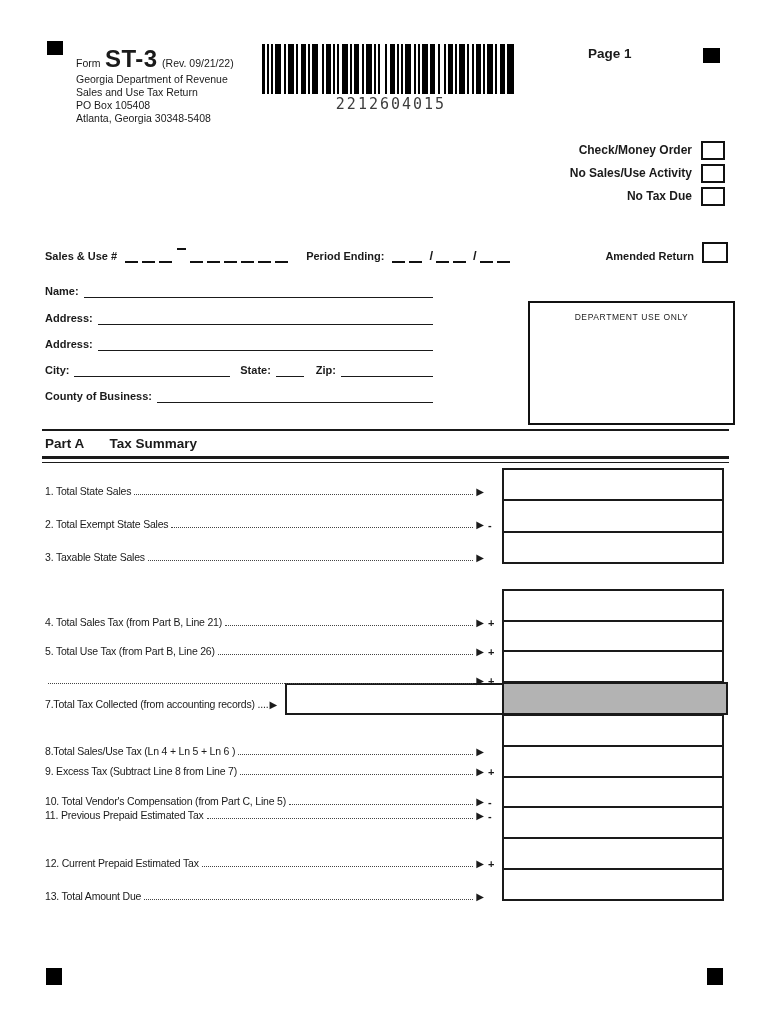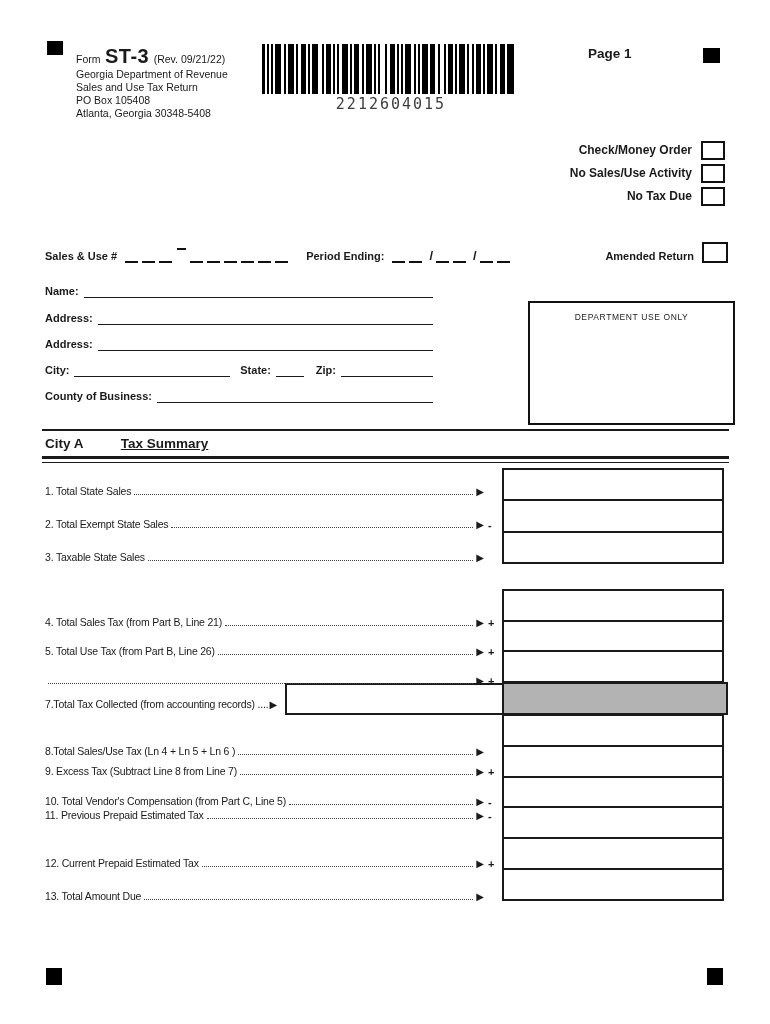--- a/index.html
+++ b/index.html
@@ -8,21 +8,21 @@
     background:#ffffff; color:#1a1a1a;
     font-family:"Liberation Sans", sans-serif;
     overflow:hidden;
   }
   .regmark { position:absolute; background:#000; }
 
   
   .hdr-block { position:absolute; left:76px; top:45px; width:200px; }
   .hdr-line1 { white-space:nowrap; }
   .form-word { font-size:10.5px; }
-  .form-number { font-size:20px; font-weight:bold; letter-spacing:.5px; }
+  .form-number { font-size:24px; font-weight:bold; letter-spacing:.5px; }
   .revision { font-size:10.5px; }
   .hdr-small { font-size:10.5px; line-height:13px; }
 
   
   .barcode { position:absolute; left:262px; top:44px; height:50px; font-size:0; white-space:nowrap; }
   .barcode span { display:inline-block; height:50px; vertical-align:top; }
   .barcode-number {
     position:absolute; left:262px; top:95px; width:258px; text-align:center;
     font-family:"DejaVu Sans Mono", monospace; font-size:15px; letter-spacing:2px; color:#3d3d3d;
   }
@@ -47,21 +47,21 @@
   .flabel { font-size:11px; font-weight:bold; white-space:nowrap; margin-right:5px; line-height:13px; }
   .blank { border-bottom:1.5px solid #1a1a1a; height:12px; flex:1 1 auto; }
   .blank.fixed { flex:0 0 auto; }
 
   .dept-box { position:absolute; left:528px; top:301px; width:203px; height:120px; border:2px solid #111; background:#fff; }
   .dept-box-label { text-align:center; margin-top:9px; font-size:8.5px; letter-spacing:.6px; color:#222; }
 
   
   .rule { position:absolute; background:#1a1a1a; left:42px; width:687px; }
   .pa-title { position:absolute; left:45px; top:436px; font-size:13.5px; font-weight:bold; }
-  .pa-title .t2 { margin-left:34px;text-decoration:underline; }
+  .pa-title .t2 { margin-left:22px; }
 
   
   .pa-row { position:absolute; left:45px; display:flex; align-items:flex-end; height:14px; }
   .pa-label { font-size:10.5px; letter-spacing:-0.2px; white-space:nowrap; line-height:13px; }
   .pa-dots { flex:1 1 auto; border-bottom:1.5px dotted #444; margin:0 2px 3px 3px; }
   .pa-arrow { font-family:"DejaVu Sans", sans-serif; font-size:10px; line-height:10px; margin:0 0 1px 1px; }
   .pa-sign { width:12px; font-size:11px; font-weight:bold; line-height:12px; padding-left:4px; }
 
   
   .entry-group { position:absolute; left:502px; width:222px; border:2px solid #1a1a1a; background:#fff; display:flex; flex-direction:column; box-sizing:border-box; }
@@ -159,21 +159,21 @@
     <span class="flabel">County of Business:</span>
     <span class="blank"></span>
   </div>
 
   <div class="dept-box">
     <div class="dept-box-label">DEPARTMENT USE ONLY</div>
   </div>
 
   <div class="rule" style="top:429px; height:2px;"></div>
   <div class="pa-title">
-    <span class="t1">City A</span>
+    <span class="t1">Part A</span>
     <span class="t2">Tax Summary</span>
   </div>
   <div class="rule" style="top:456px; height:3px;"></div>
   <div class="rule" style="top:462px; height:1px;"></div>
 
   <div class="entry-group" style="top:468px; height:96px;">
     <div class="entry-cell"></div>
     <div class="entry-cell"></div>
     <div class="entry-cell"></div>
   </div>

